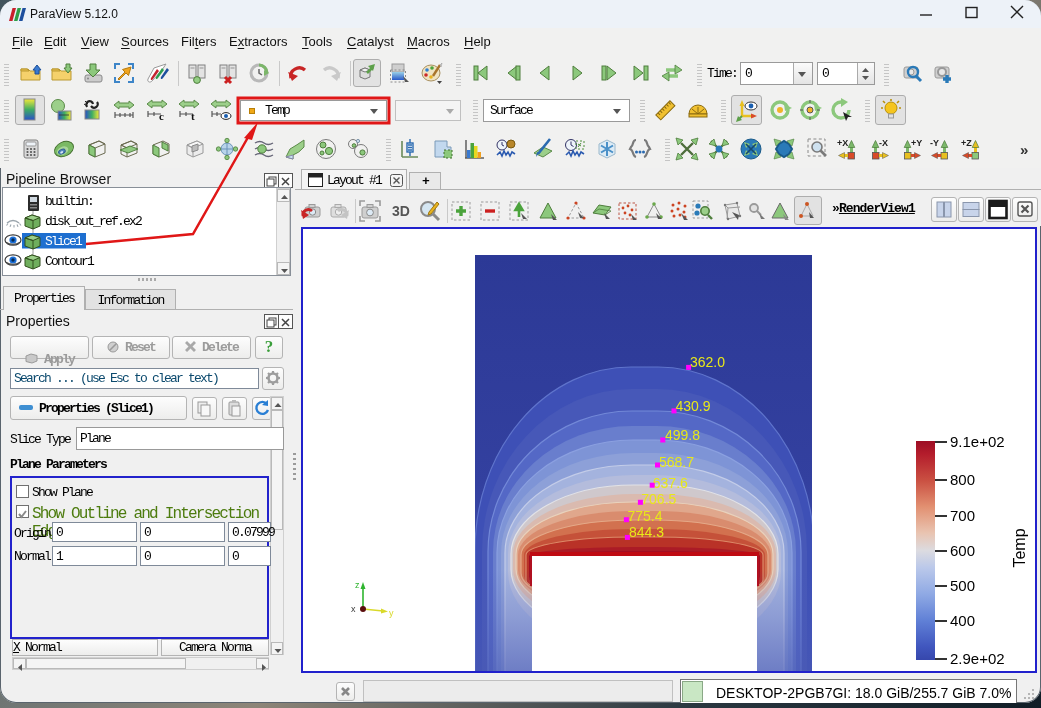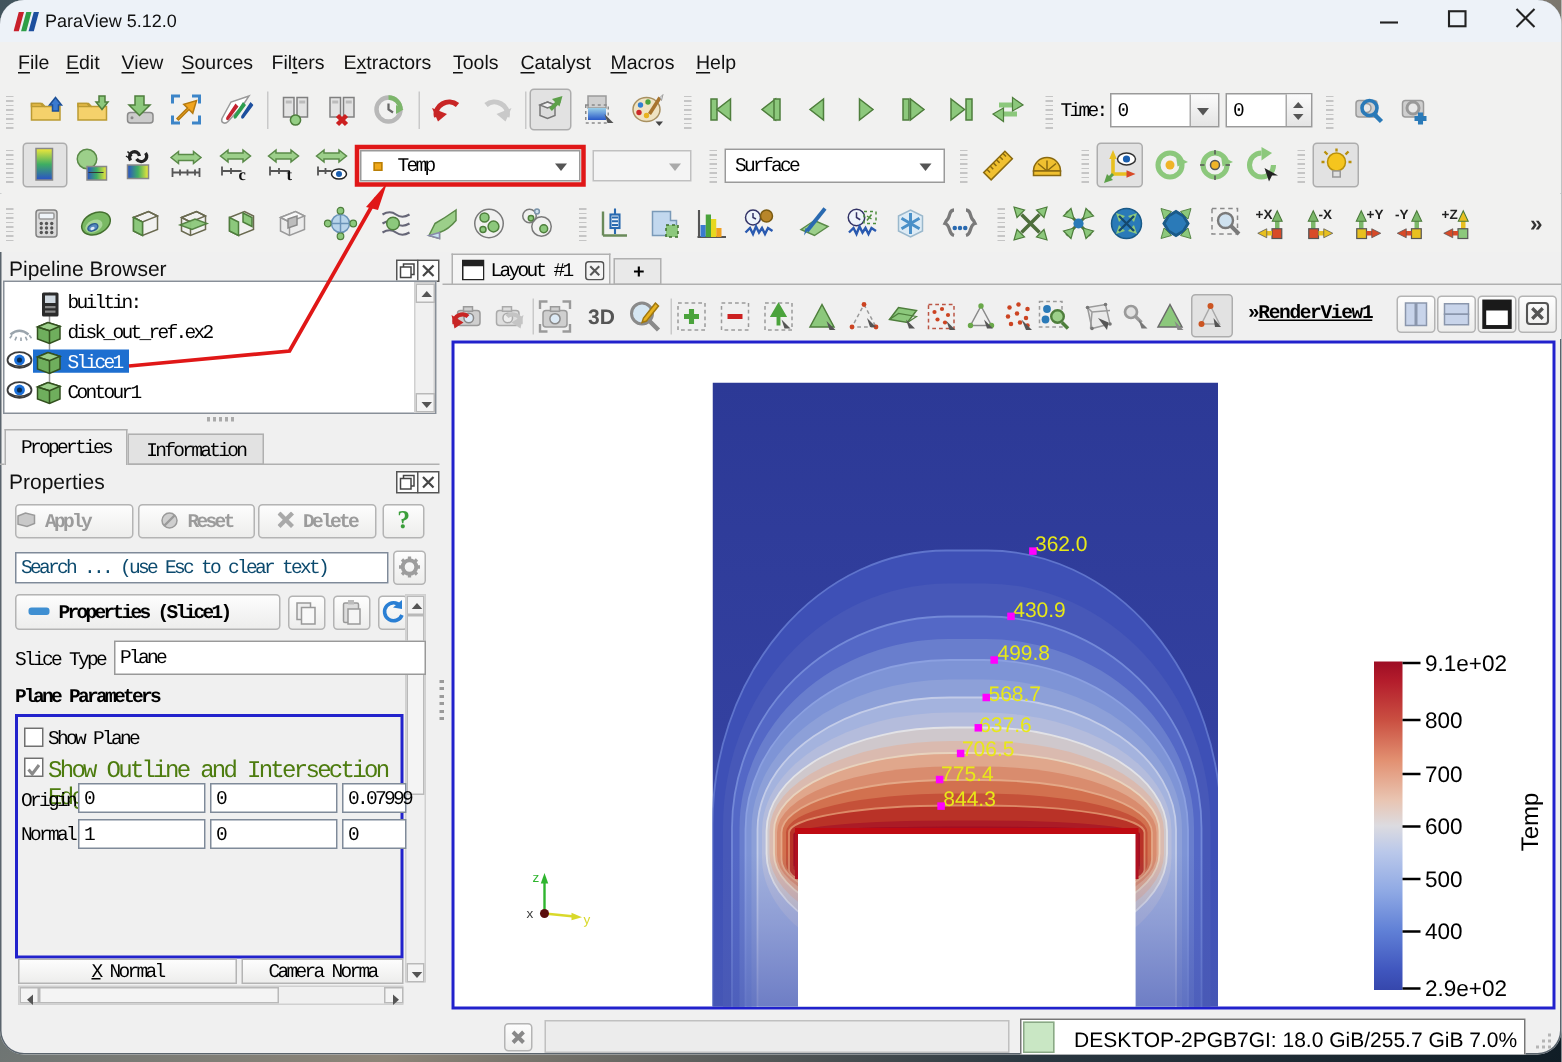--- a/index.html
+++ b/index.html
@@ -596,21 +596,21 @@
  <div class="abs" style="left:0;top:309px;width:293px;height:1px;background:#b0b0b0"></div>
  <div class="docktitle" style="left:6px;top:313px">Properties</div>
  <div class="winbtn" style="left:264px;top:314px"><svg width="13" height="13" viewBox="0 0 13 13">
           <rect x="4" y="2" width="7" height="7" fill="none" stroke="#444"></rect>
           <rect x="2" y="4" width="7" height="7" fill="#fff" stroke="#444"></rect>
         </svg></div>
  <div class="winbtn" style="left:278px;top:314px"><svg width="13" height="13" viewBox="0 0 13 13">
           <path d="M3 3 L10 10 M10 3 L3 10" stroke="#444" stroke-width="1.5"></path>
         </svg></div>
 
- <div class="btn mono" style="left:10px;top:336px;width:79px;height:23px;color:#9b9b9b;font-size:13px;font-weight:bold;text-align:left;padding-top:3px"><svg width="13" height="11" viewBox="0 0 13 11" style="vertical-align:-1px">
+ <div class="btn mono" style="left:10px;top:336px;width:79px;height:23px;color:#9b9b9b;font-size:13px;font-weight:bold;text-align:center;padding-top:15px"><svg width="13" height="11" viewBox="0 0 13 11" style="vertical-align:-1px">
           <path d="M1 3 L6 1 L12 2.5 L12 8 L7 10 L1 8.5 Z" fill="#c9c9c9" stroke="#9a9a9a"></path>
         </svg> Apply</div>
  <div class="btn mono" style="left:92px;top:336px;width:78px;height:23px;color:#9b9b9b;font-size:13px;font-weight:bold;text-align:center;padding-top:3px"><svg width="12" height="12" viewBox="0 0 12 12" style="vertical-align:-2px">
           <circle cx="6" cy="6" r="5" fill="#cfcfcf" stroke="#9a9a9a"></circle>
           <line x1="2.5" y1="9.5" x2="9.5" y2="2.5" stroke="#9a9a9a" stroke-width="1.6"></line>
         </svg> Reset</div>
  <div class="btn mono" style="left:172px;top:336px;width:79px;height:23px;color:#9b9b9b;font-size:13px;font-weight:bold;text-align:center;padding-top:3px"><svg width="11" height="11" viewBox="0 0 11 11" style="vertical-align:-1px">
           <path d="M2 0 L5.5 3.5 L9 0 L11 2 L7.5 5.5 L11 9 L9 11 L5.5 7.5 L2 11 L0 9 L3.5 5.5 L0 2 Z" fill="#a9a9a9"></path>
         </svg> Delete</div>
  <div class="btn" style="left:255px;top:336px;width:28px;height:23px;color:#3a9e3a;font-size:17px;font-weight:bold;text-align:center;font-family:'Liberation Serif',serif">?</div>
@@ -667,21 +667,21 @@
   <div class="mono abs" style="left:20px;top:27px;font-size:16px;color:#4d7c0f">Show Outline and Intersection Edges</div>
   <div class="mono abs" style="left:2px;top:48px;font-size:13px;color:#000">Origin</div>
   <div class="field mono" style="left:40px;top:44px;width:85px;height:20px;padding-top:2px">0</div>
   <div class="field mono" style="left:128px;top:44px;width:85px;height:20px;padding-top:2px">0</div>
   <div class="field mono" style="left:216px;top:44px;width:43px;height:20px;padding-top:2px">0.07999</div>
   <div class="mono abs" style="left:2px;top:71px;font-size:13px;color:#000">Normal</div>
   <div class="field mono" style="left:40px;top:68px;width:85px;height:20px;padding-top:2px">1</div>
   <div class="field mono" style="left:128px;top:68px;width:85px;height:20px;padding-top:2px">0</div>
   <div class="field mono" style="left:216px;top:68px;width:43px;height:20px;padding-top:2px">0</div>
  </div>
- <div class="btn mono" style="left:12px;top:639px;width:146px;height:17px;font-size:13px;text-align:center;border-radius:0"><u>X</u> Normal</div>
+ <div class="btn mono" style="left:12px;top:639px;width:146px;height:17px;font-size:13px;text-align:left;border-radius:0"><u>X</u> Normal</div>
  <div class="btn mono" style="left:161px;top:639px;width:108px;height:17px;font-size:13px;text-align:center;border-radius:0;overflow:hidden;white-space:nowrap">Camera Norma</div>
 
  <div class="scroll" style="left:12px;top:657px;width:257px;height:13px">
    <div class="sbtn" style="left:0px;top:0px;width:13px;height:11px"><svg width="13" height="11">
             <path d="M8 2 L4 5.5 L8 9 Z" fill="#555"></path>
           </svg></div>
    <div class="sbtn" style="left:13px;top:0px;width:160px;height:11px"></div>
    <div class="sbtn" style="left:243px;top:0px;width:13px;height:11px"><svg width="13" height="11">
             <path d="M5 2 L9 5.5 L5 9 Z" fill="#555"></path>
           </svg></div>

